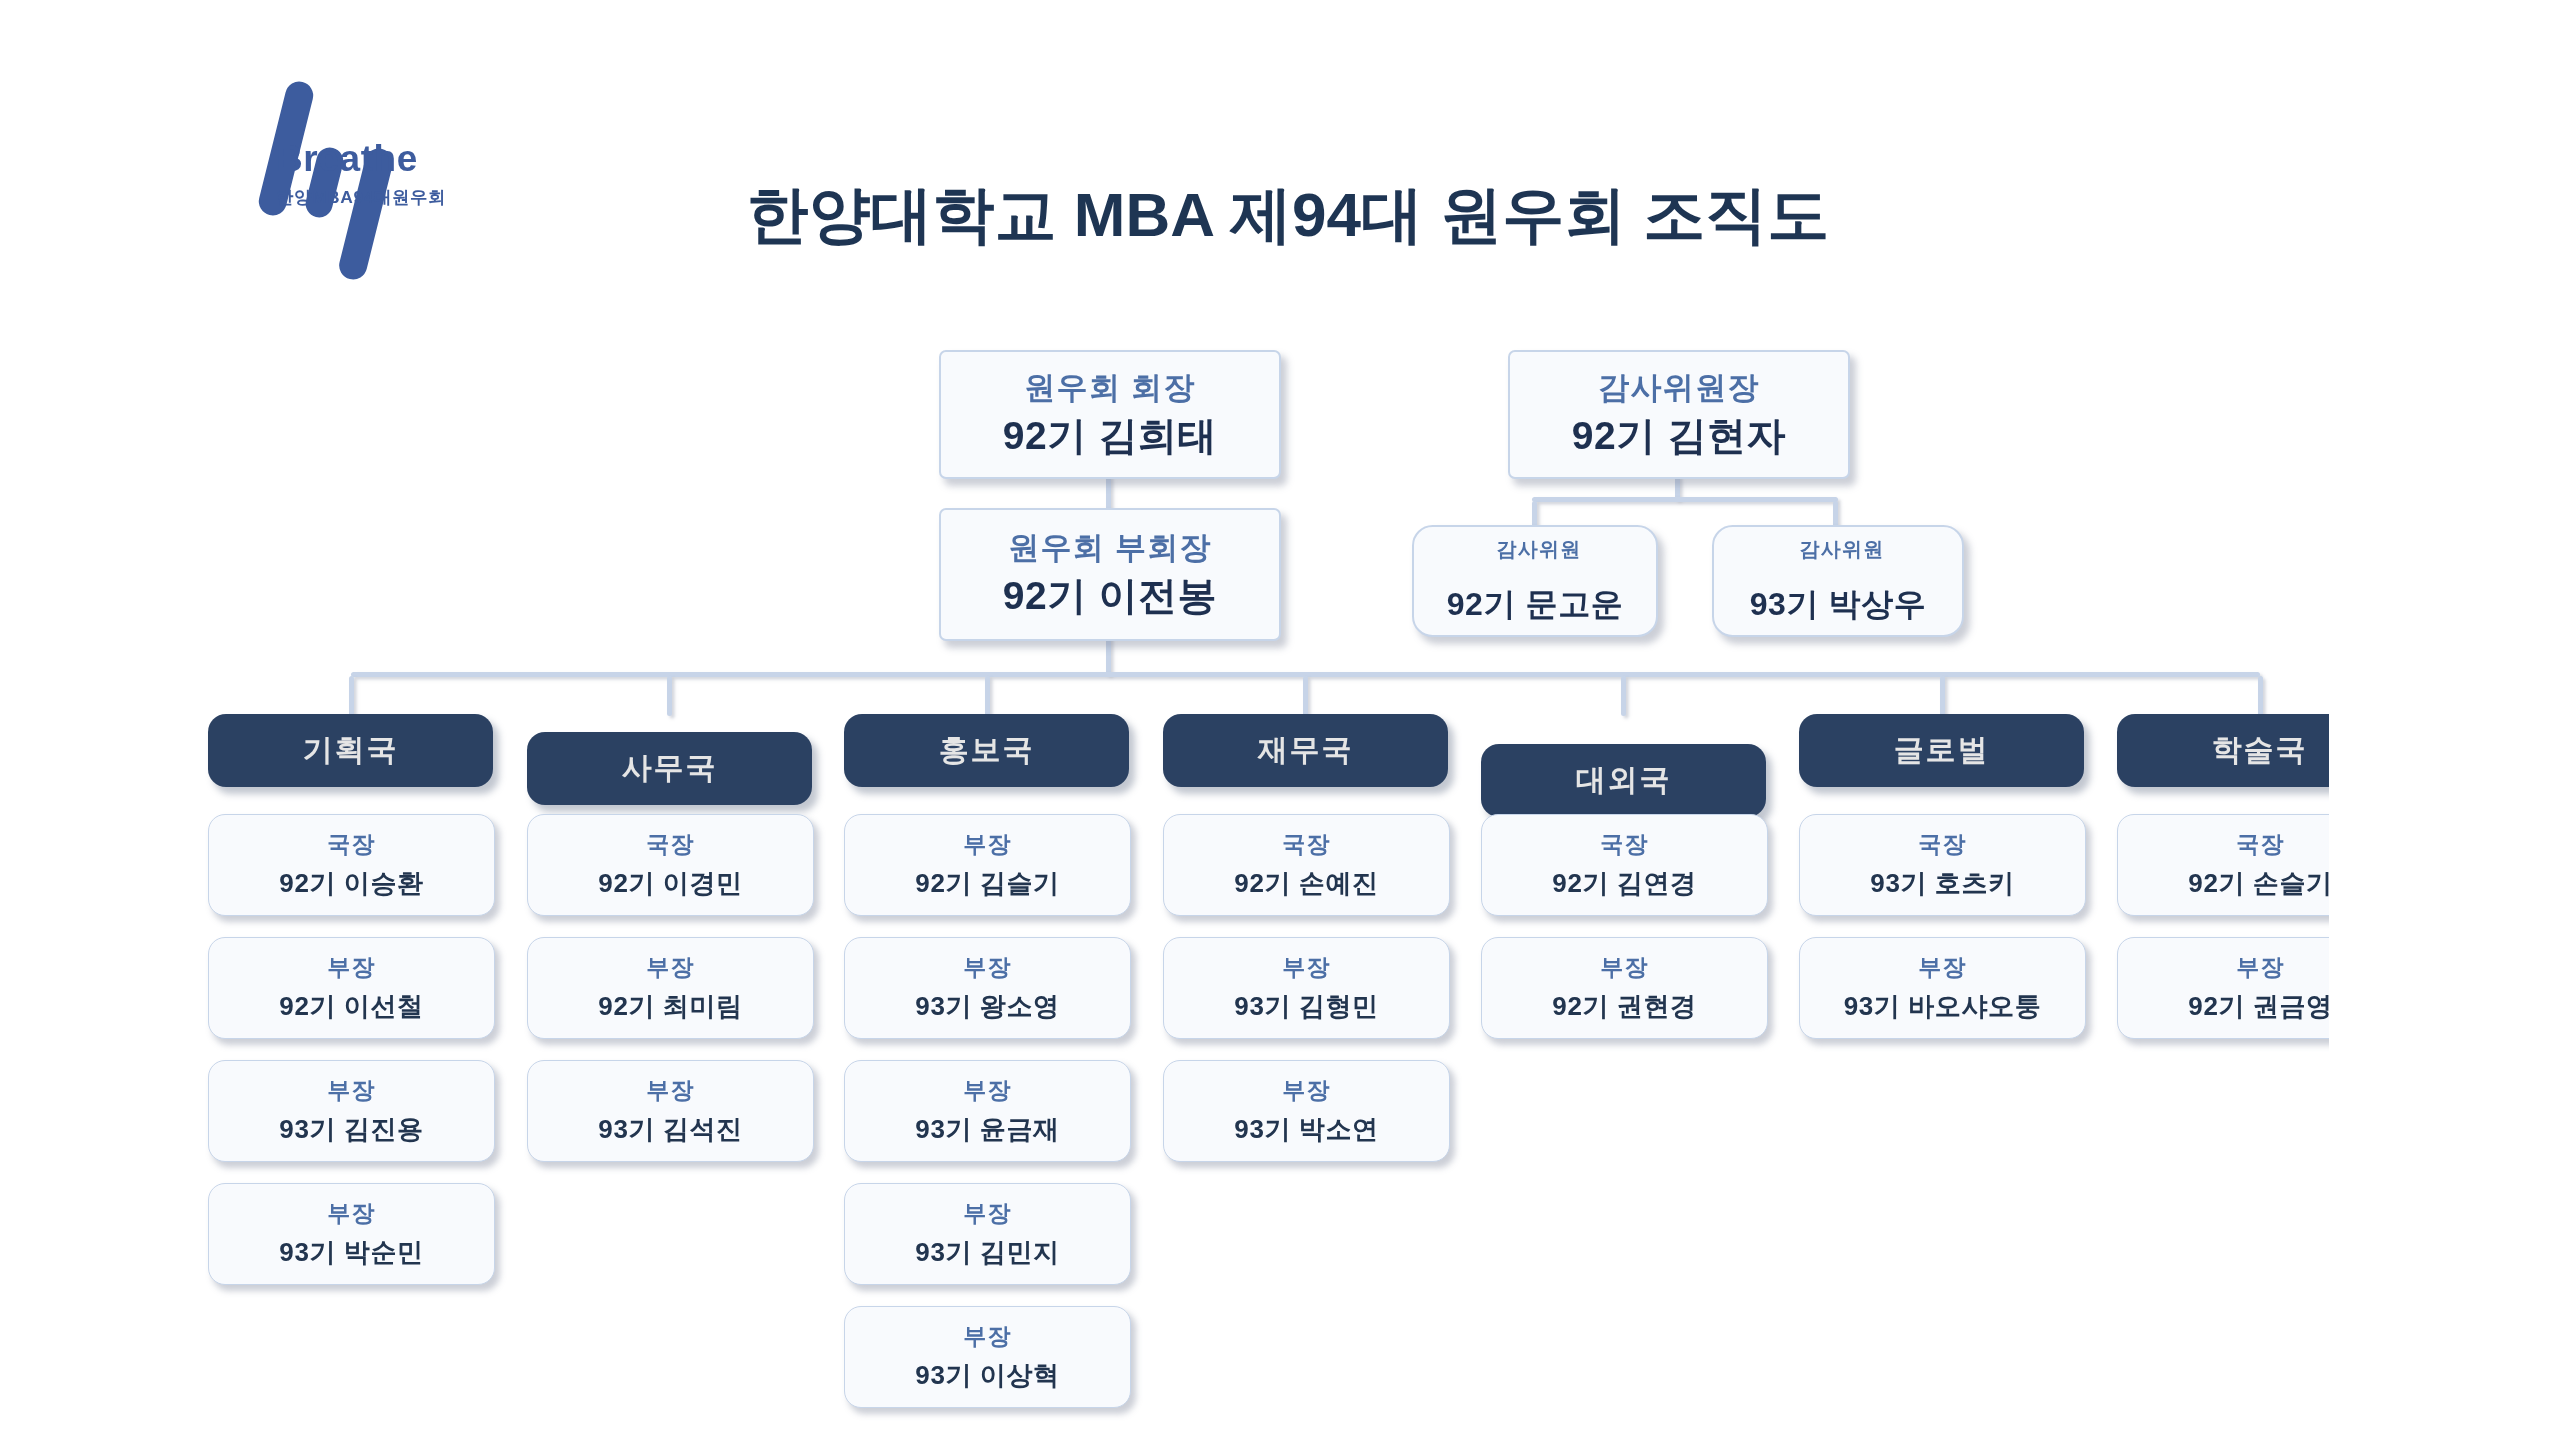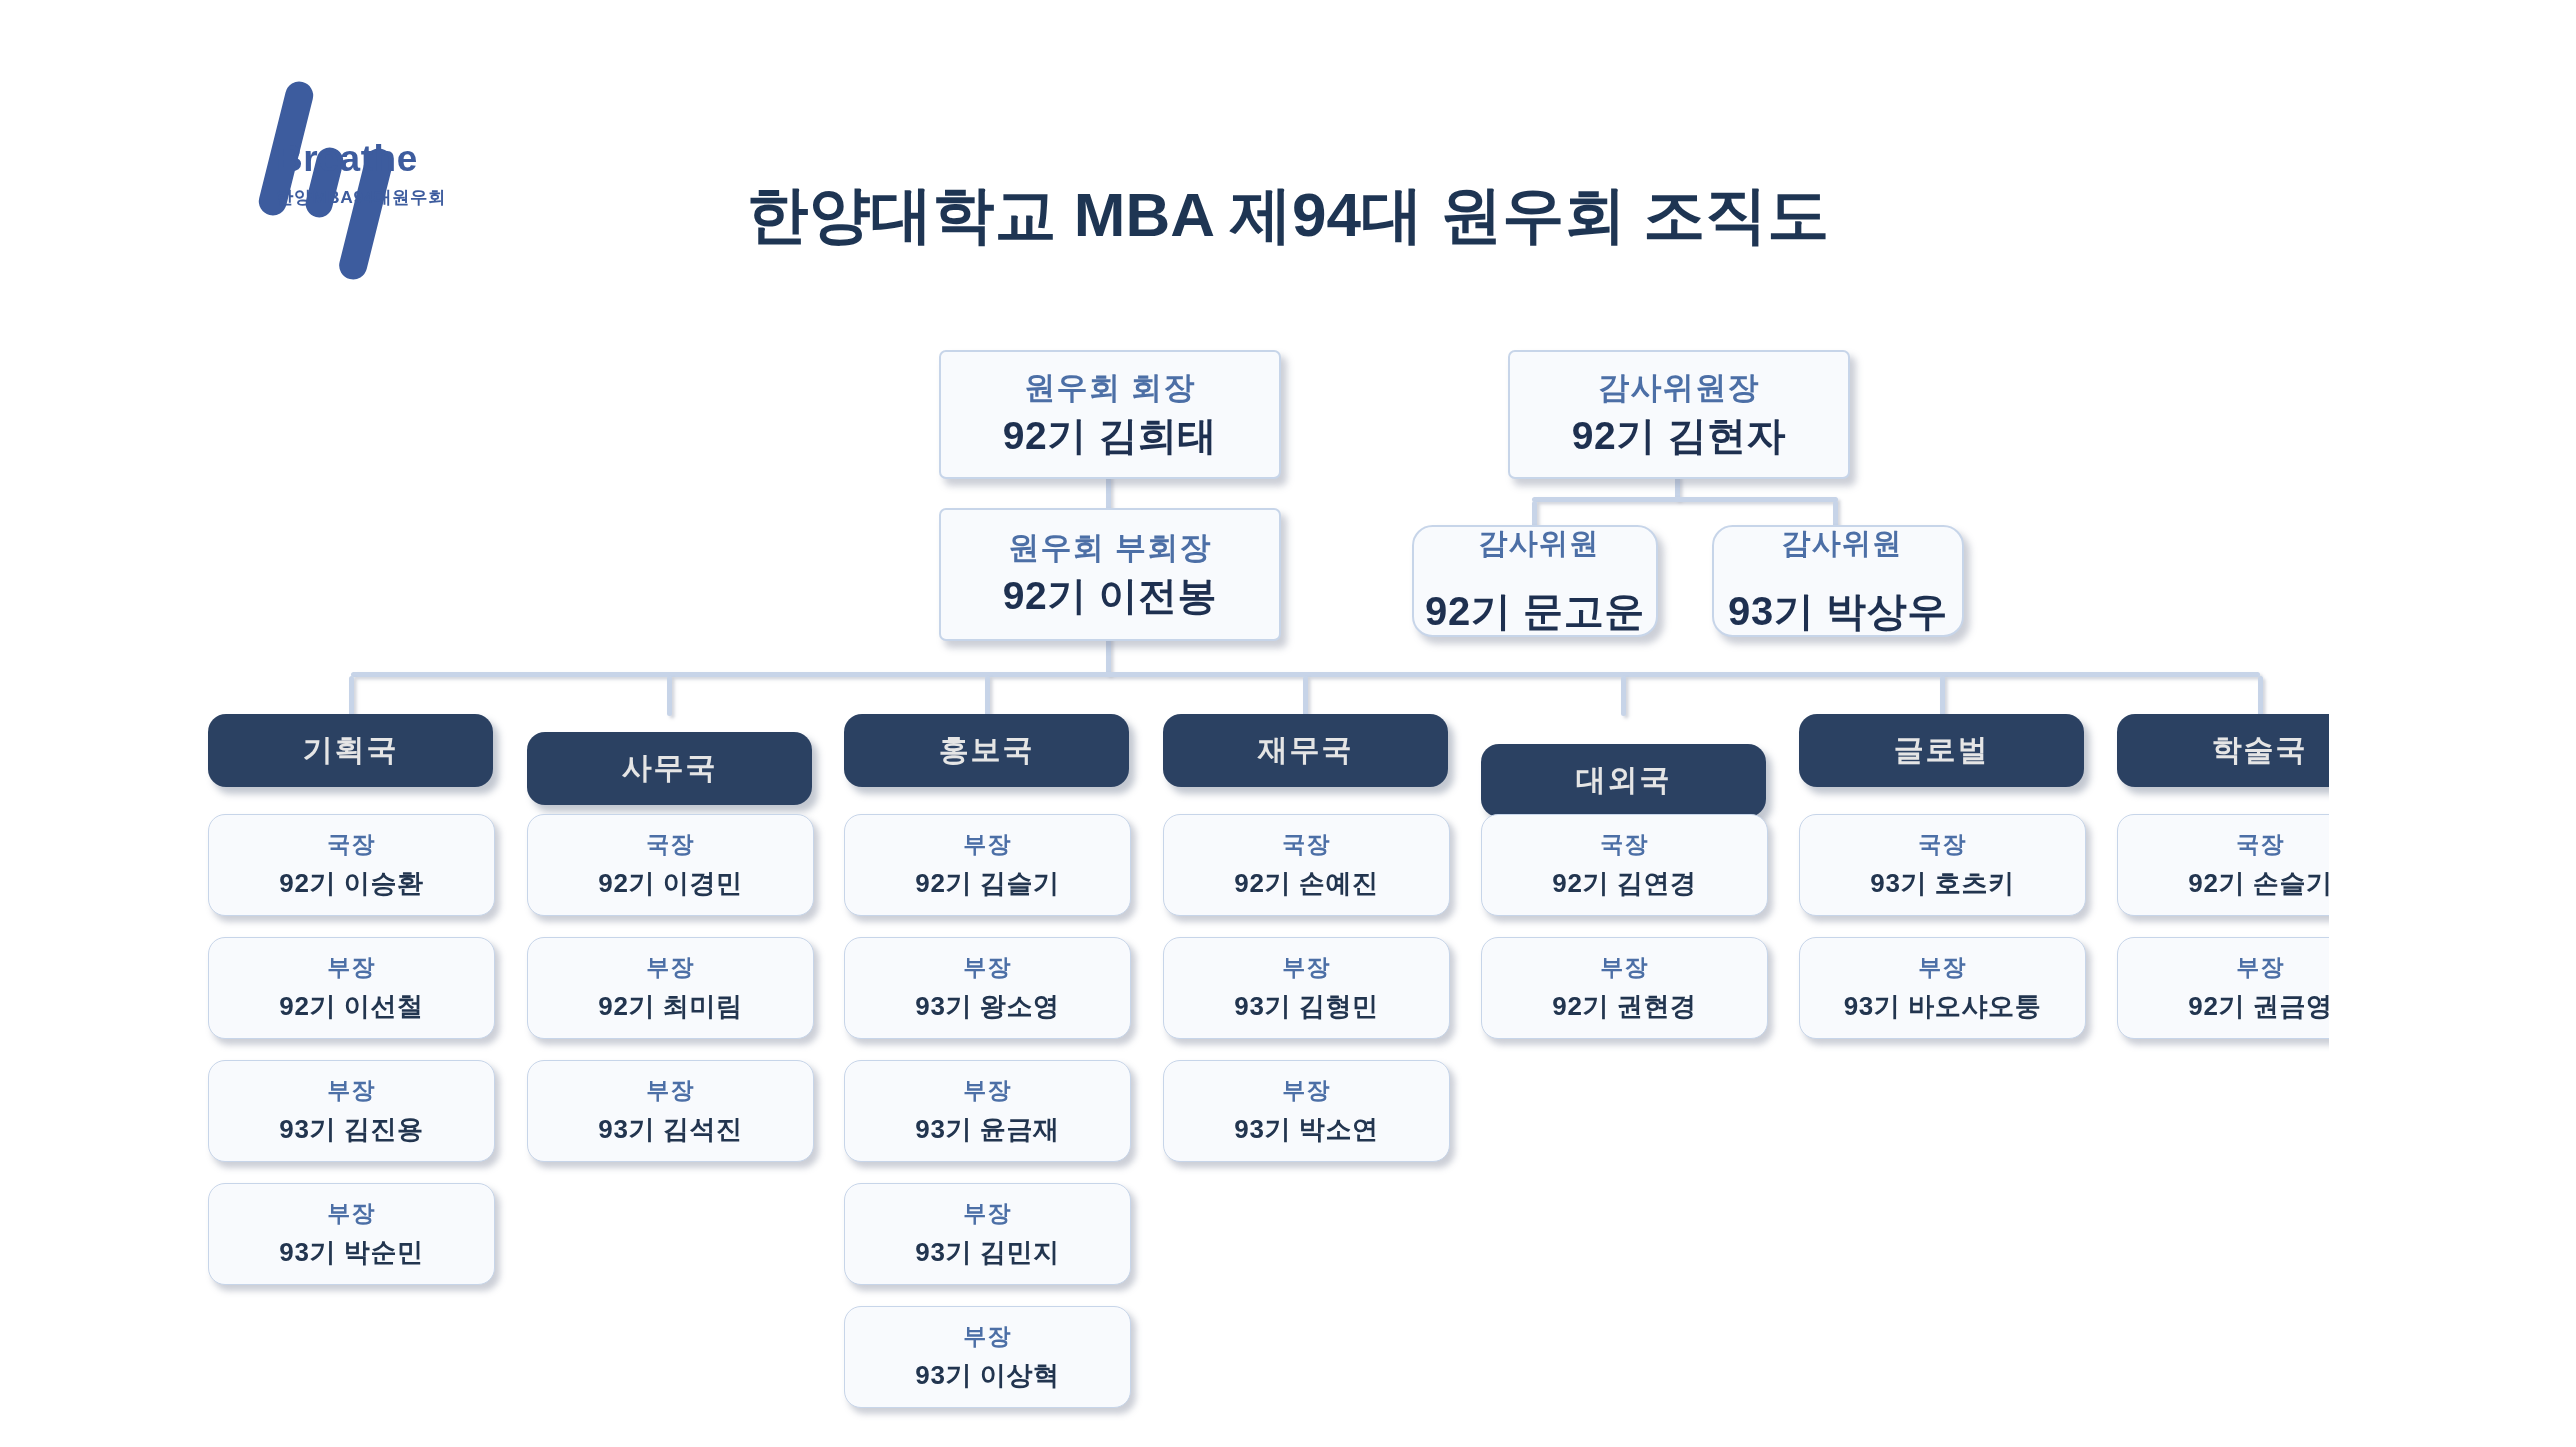--- a/index.html
+++ b/index.html
@@ -30,22 +30,22 @@
   .box{
     position:absolute;z-index:2;background:var(--box-fill,#F8FAFD);
     border:2.6px solid var(--box-border,#C7D5E9);border-radius:7px;
     box-shadow:5.2px 6.4px 7.7px rgba(120,130,150,0.38);
     display:flex;flex-direction:column;align-items:center;justify-content:center;
     text-align:center;
   }
   .box .role{font-size:31px;font-weight:700;color:var(--accent-blue,#4C6FA6);letter-spacing:1.3px;}
   .box .name{font-size:39px;font-weight:800;color:var(--name-navy,#1E3050);letter-spacing:0.6px;}
   .box-sm{border-radius:20.6px;}
-  .box-sm .role{font-size:29px;margin-left:8px;}
-  .box-sm .name{font-size:40px;margin-top:20px;}
+  .box-sm .role{font-size:20px;margin-left:8px;}
+  .box-sm .name{font-size:32px;margin-top:20px;}
   
   .dept-header{
     position:absolute;z-index:2;background:var(--navy,#2B4162);border-radius:18px;
     box-shadow:5.2px 6.4px 7.7px rgba(120,130,150,0.45);
     display:flex;align-items:center;justify-content:center;
     color:#e5e5e5;font-size:30px;font-weight:800;letter-spacing:1.9px;
   }
   .member{
     position:absolute;z-index:2;background:var(--box-fill,#F8FAFD);
     border:1.9px solid var(--box-border,#C7D5E9);border-radius:17px;

